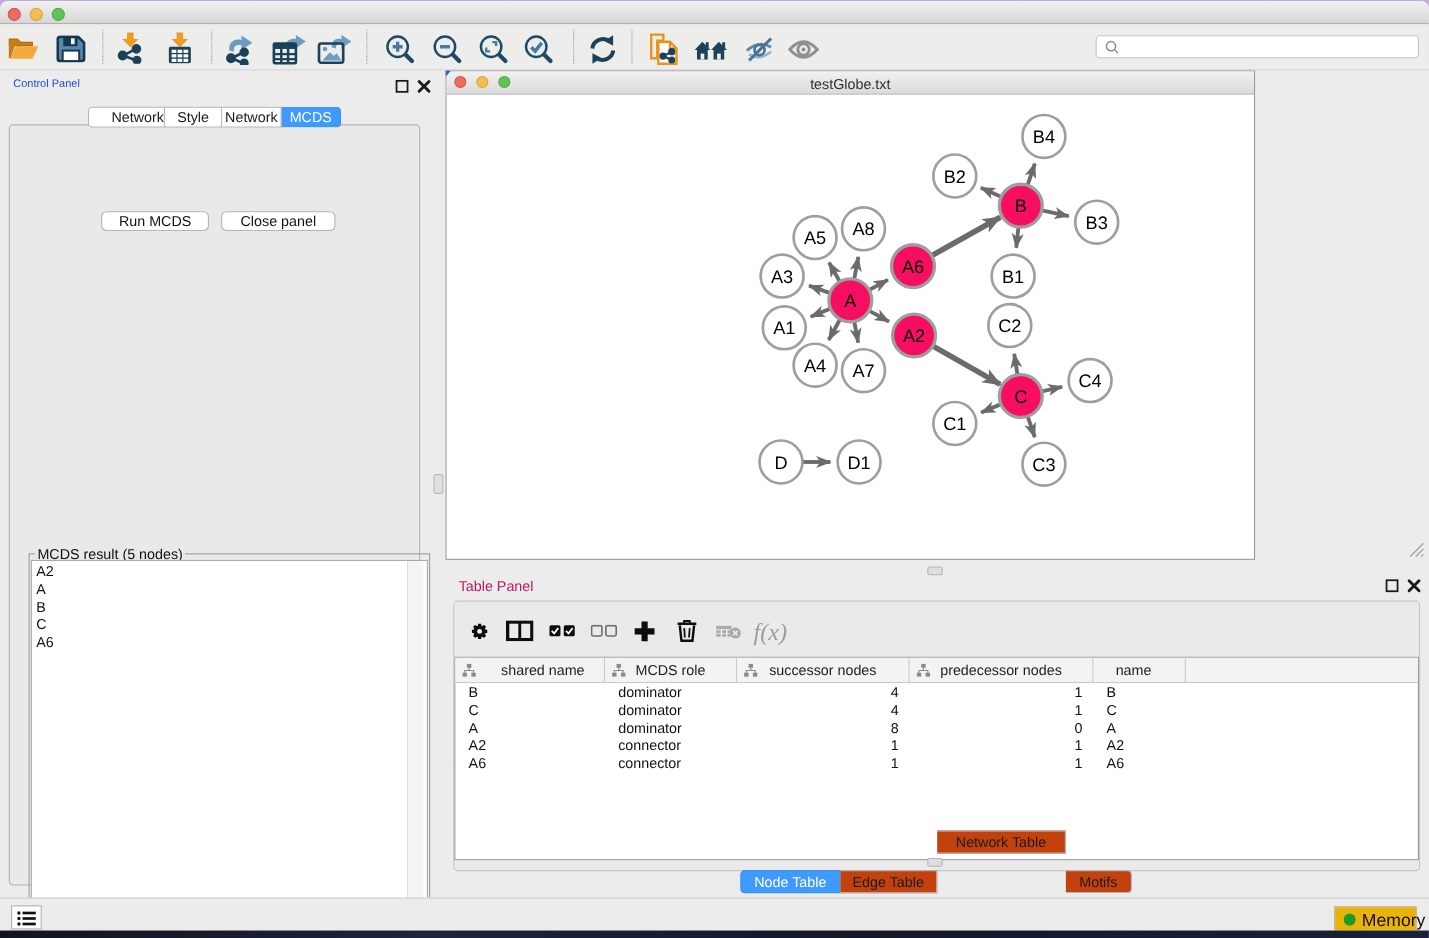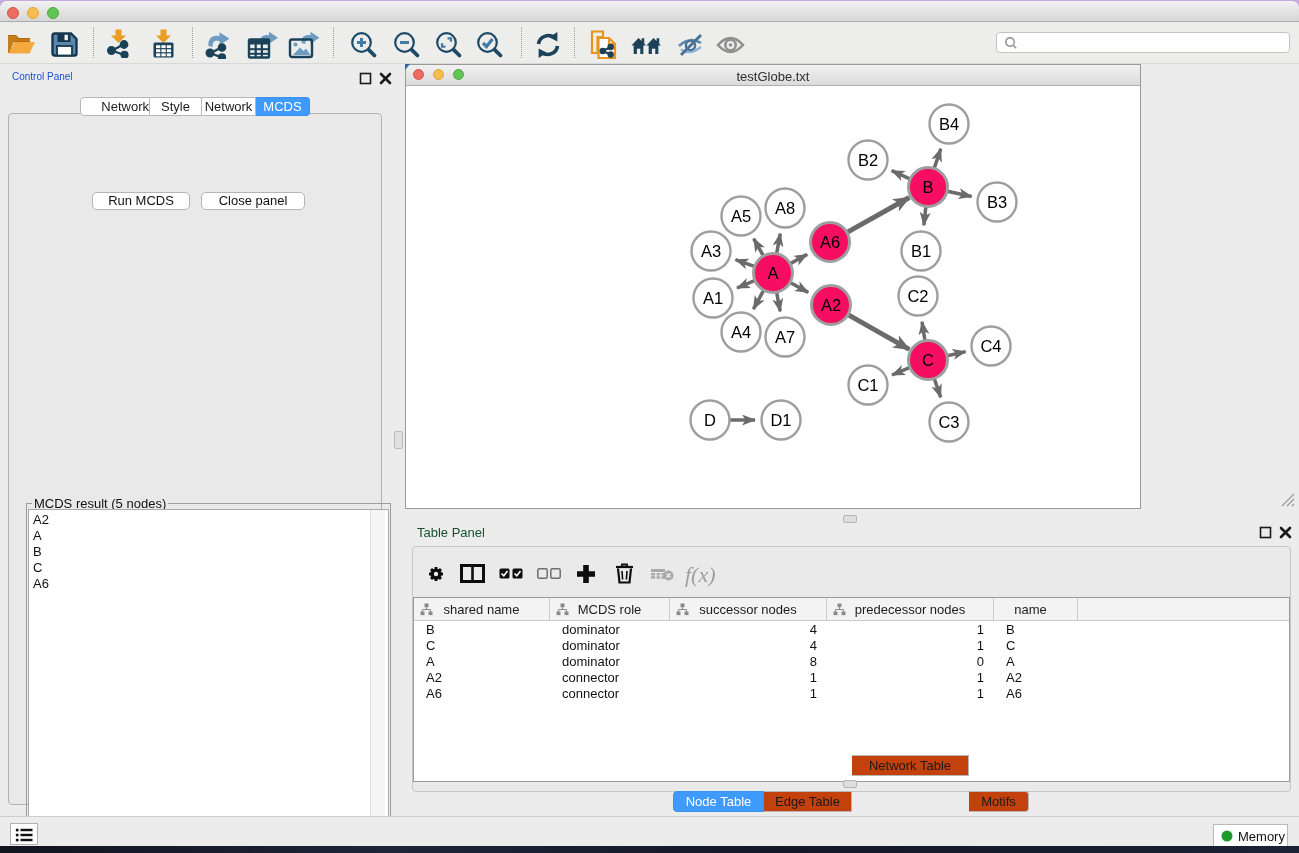--- a/index.html
+++ b/index.html
@@ -28,32 +28,32 @@
 .btn { position:absolute; height:18px; background:#fff; border:1px solid #b5b5b5; border-radius:5px; font-size:13px; color:#111; text-align:center; line-height:16px; }
 fieldset#mcds { position:absolute; left:26px; top:395px; width:365px; height:343px; border:1px solid #9d9d9d; border-radius:0;margin-top:40px; }
 fieldset#mcds legend { font-size:13px; color:#111; margin-left:5px; padding:0 2px; }
 #mcdslist { position:absolute; left:1px; top:-2px; width:361px; height:322px; background:#fff; border:1px solid #aaa; font-size:13px; color:#111; line-height:16px; padding:2px 0 0 4px; }
 #mcdssb { position:absolute; right:3px; top:0px; width:15px; height:318px; background:#f5f5f5; border-left:1px solid #ddd; }
 
 #netwin { position:absolute; left:405px; top:3px; width:736px; height:445px; background:#fff; border:1px solid #999; }
 #nettitle { position:absolute; left:0; top:0; width:100%; height:21px; background:linear-gradient(#f2f1f1,#dcdbdb); border-bottom:1px solid #b0b0b0; }
 #netname { position:absolute; width:100%; top:4px; text-align:center; font-size:13px; color:#2e2e2e; }
 
-#tp-title { position:absolute; left:417px; top:464px; font-size:13px; color:#14532d; }
+#tp-title { position:absolute; left:417px; top:464px; font-size:13px; color:#be185d; }
 #tbl { position:absolute; left:413px; top:536px; width:877px; height:185px; background:#fff; border:1px solid #9b9b9b; }
 #tblhead { position:absolute; left:0; top:0; width:875px; height:23px; background:#f4f3f3; border-bottom:1px solid #cbcbcb; }
 .th { position:absolute; top:0; height:23px; border-right:1px solid #cbcbcb; font-size:13px; color:#1c1c1c; }
 .th span { position:absolute; width:100%; top:4px; text-align:center; }
 .hic { position:absolute; top:5px; }
 .trow { position:absolute; font-size:13px; color:#111; height:16px; }
 .cell { position:absolute; top:0; }
 .num { text-align:right; }
 .btab { height:21px; background:#c2410c; border:1px solid #b7b7b7; border-left:none; font-size:13px; color:#1c1c1c; text-align:center; line-height:19px; position:absolute; }
 #statusbar { position:absolute; left:0; top:815px; width:1299px; height:29px; background:#ececec; border-top:1px solid #cdcdcd; }
-#membtn { position:absolute; right:11px; top:7px; width:75px; height:23px; background:#ffffff; border:1px solid #b9b9b9; font-size:13px; color:#111; }
+#membtn { position:absolute; right:11px; top:7px; width:75px; height:23px; background:#eab308; border:1px solid #b9b9b9; font-size:16px; color:#111; }
 #listbtn { position:absolute; left:10px; top:6px; width:28px; height:22px; background:#fdfdfd; border:1px solid #b0b0b0; }
 #deskbottom { position:absolute; left:0; top:846px; width:1299px; height:7px; background:linear-gradient(90deg,#10141f,#1d2537 30%,#121826 60%,#1a2233); }
 </style>
 </head>
 <body>
 <div id="app">
   <div id="titlebar">
     <div class="tl" style="left:7px;top:6px;width:12px;height:12px;background:#ed6b5f;border:0.5px solid #d35549;"></div>
     <div class="tl" style="left:27px;top:6px;width:12px;height:12px;background:#f5bd4f;border:0.5px solid #dda53b;"></div>
     <div class="tl" style="left:47px;top:6px;width:12px;height:12px;background:#61c454;border:0.5px solid #4eaa41;"></div>
@@ -361,21 +361,21 @@
       <g fill="#ededec">
           <rect x="4.2" y="5" width="1.4" height="7"></rect>
           <rect x="9" y="5" width="1.4" height="7"></rect>
         </g>
       <circle cx="17.5" cy="8.5" r="5" fill="#a9a9a9"></circle>
       <path d="M15.5 6.5 L19.5 10.5 M19.5 6.5 L15.5 10.5" stroke="#ededec" stroke-width="1.4"></path>
     </svg>
     <div class="abs" style="left:685px;top:501px;font-family:'Liberation Serif',serif;font-style:italic;font-size:22px;color:#9e9e9e;">f(x)</div>
     <div id="tbl">
       <div id="tblhead">
-        <div class="th" style="left:0;width:136px;">
+        <div class="th" style="left:0;width:136px;padding-left:12px;">
             <span>shared name</span>
           </div>
         <div class="th" style="left:136px;width:120px;">
             <span>MCDS role</span>
           </div>
         <div class="th" style="left:256px;width:157px;">
             <span>successor nodes</span>
           </div>
         <div class="th" style="left:413px;width:167px;">
             <span>predecessor nodes</span>

